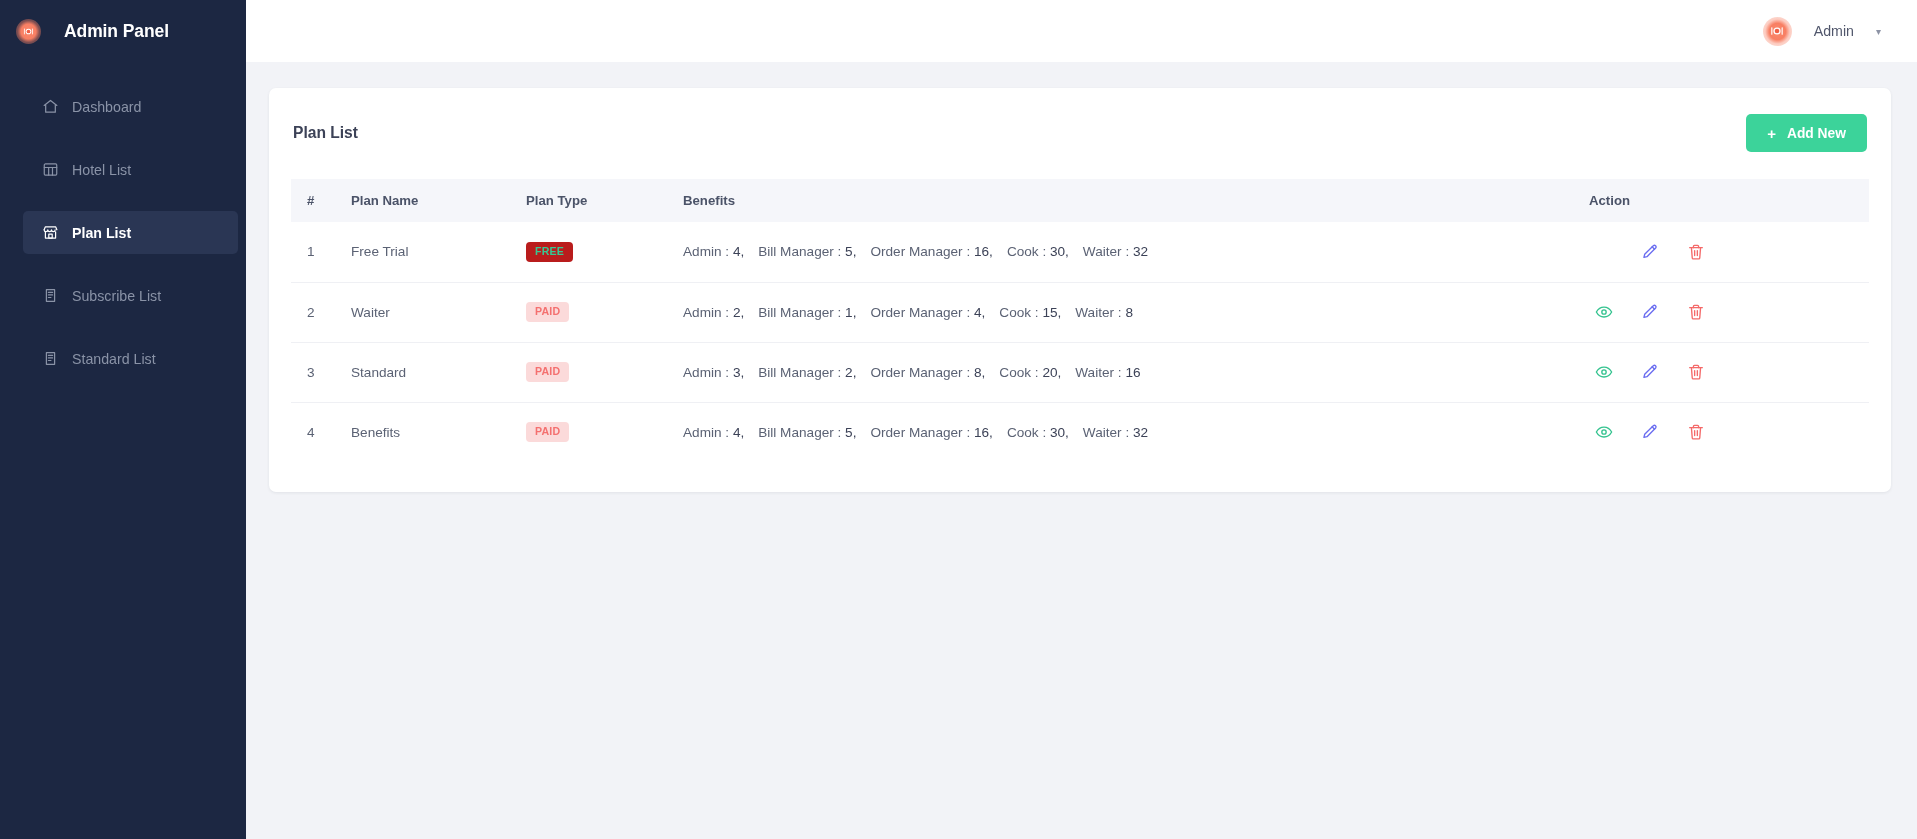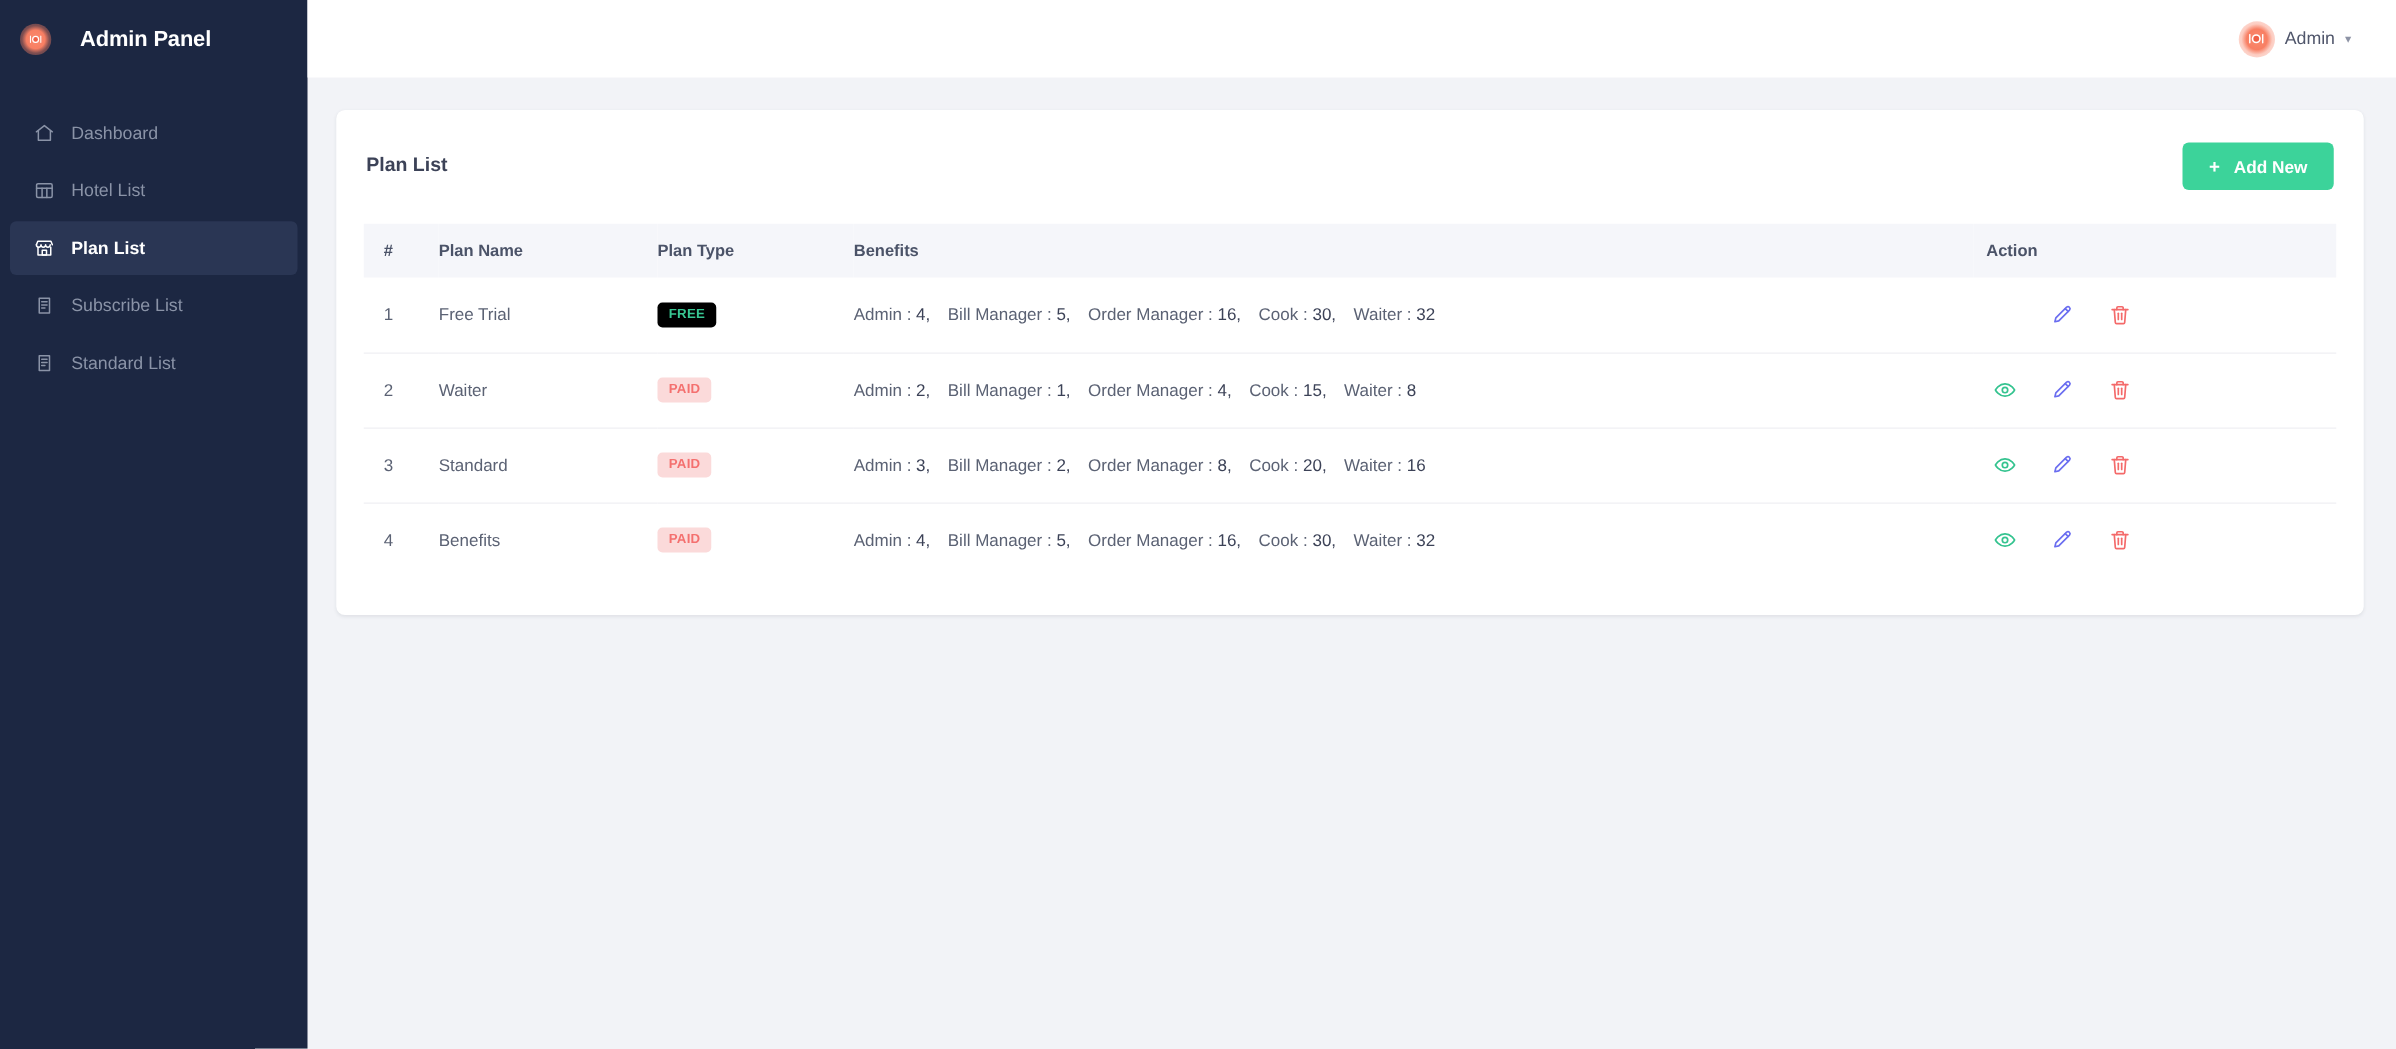--- a/index.html
+++ b/index.html
@@ -59,21 +59,22 @@
     color: #ffffff;
     letter-spacing: -0.1px;
     margin-left: 12px;
   }
 
   .nav {
     margin-top: 23px;
     padding: 0 8px;
     display: flex;
     flex-direction: column;
-    gap: 3px;
+    gap: 20px;
+    margin-left: 15px;
   }
 
   .nav-item {
     display: flex;
     align-items: center;
     gap: 13px;
     height: 43px;
     padding-left: 19px;
     border-radius: 5px;
     color: #8a93a7;
@@ -114,21 +115,21 @@
     display: flex;
     align-items: center;
     justify-content: flex-end;
     padding-right: 36px;
     flex: none;
   }
 
   .user-menu {
     display: flex;
     align-items: center;
-    gap: 8px;
+    gap: 22px;
     cursor: pointer;
   }
 
   .avatar {
     width: 29px;
     height: 29px;
     border-radius: 50%;
     background: radial-gradient(circle at 50% 50%, #fa8a6e 0%, #f87f63 40%, rgba(248,127,99,0.40) 60%, rgba(248,127,99,0.14) 100%);
     display: flex;
     align-items: center;
@@ -230,21 +231,21 @@
 
   .badge {
     display: inline-block;
     font-size: 10.6px;
     font-weight: bold;
     letter-spacing: 0.2px;
     padding: 4px 9px 4px 9px;
     border-radius: 4px;
     line-height: 1.1;
   }
-  .badge-free { background: #000000; color: #38c793; }
+  .badge-free { background: #b91c1c; color: #38c793; }
   .badge-paid { background: #fbdada; color: #f4706f; }
 
   .benefits {
     font-size: 13.6px;
     color: #5b6274;
     white-space: nowrap;
   }
   .benefits .b-item { margin-right: 14px; }
   .benefits .b-item:last-child { margin-right: 0; }
   .benefits .b-val { color: #3c4257; }

